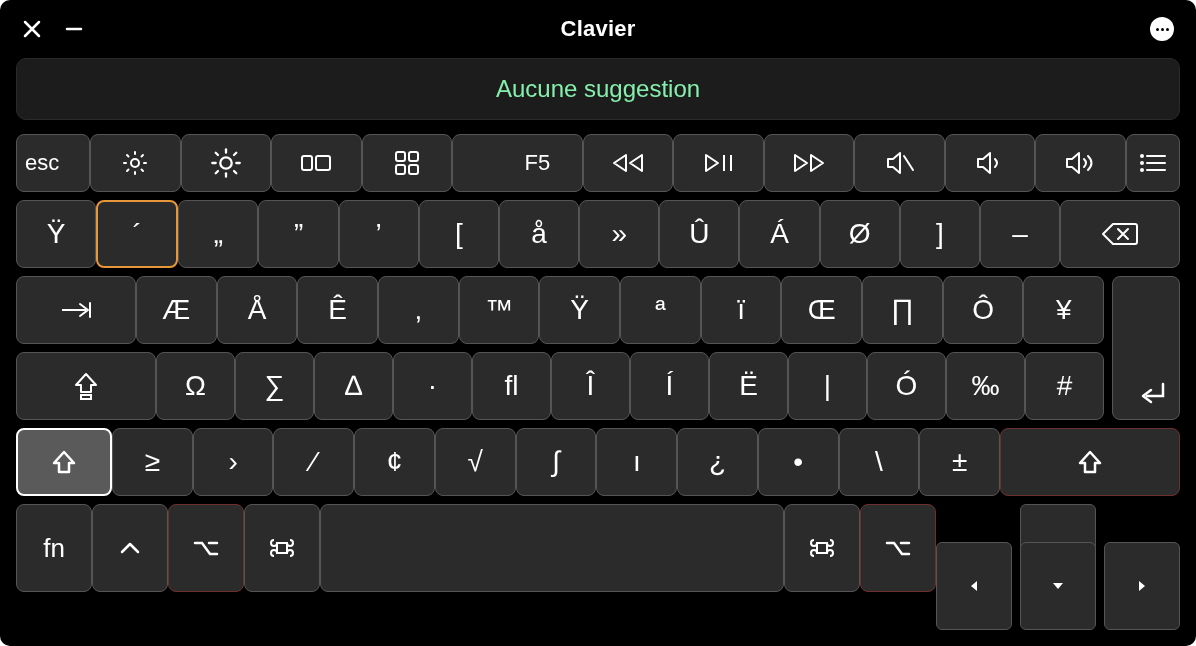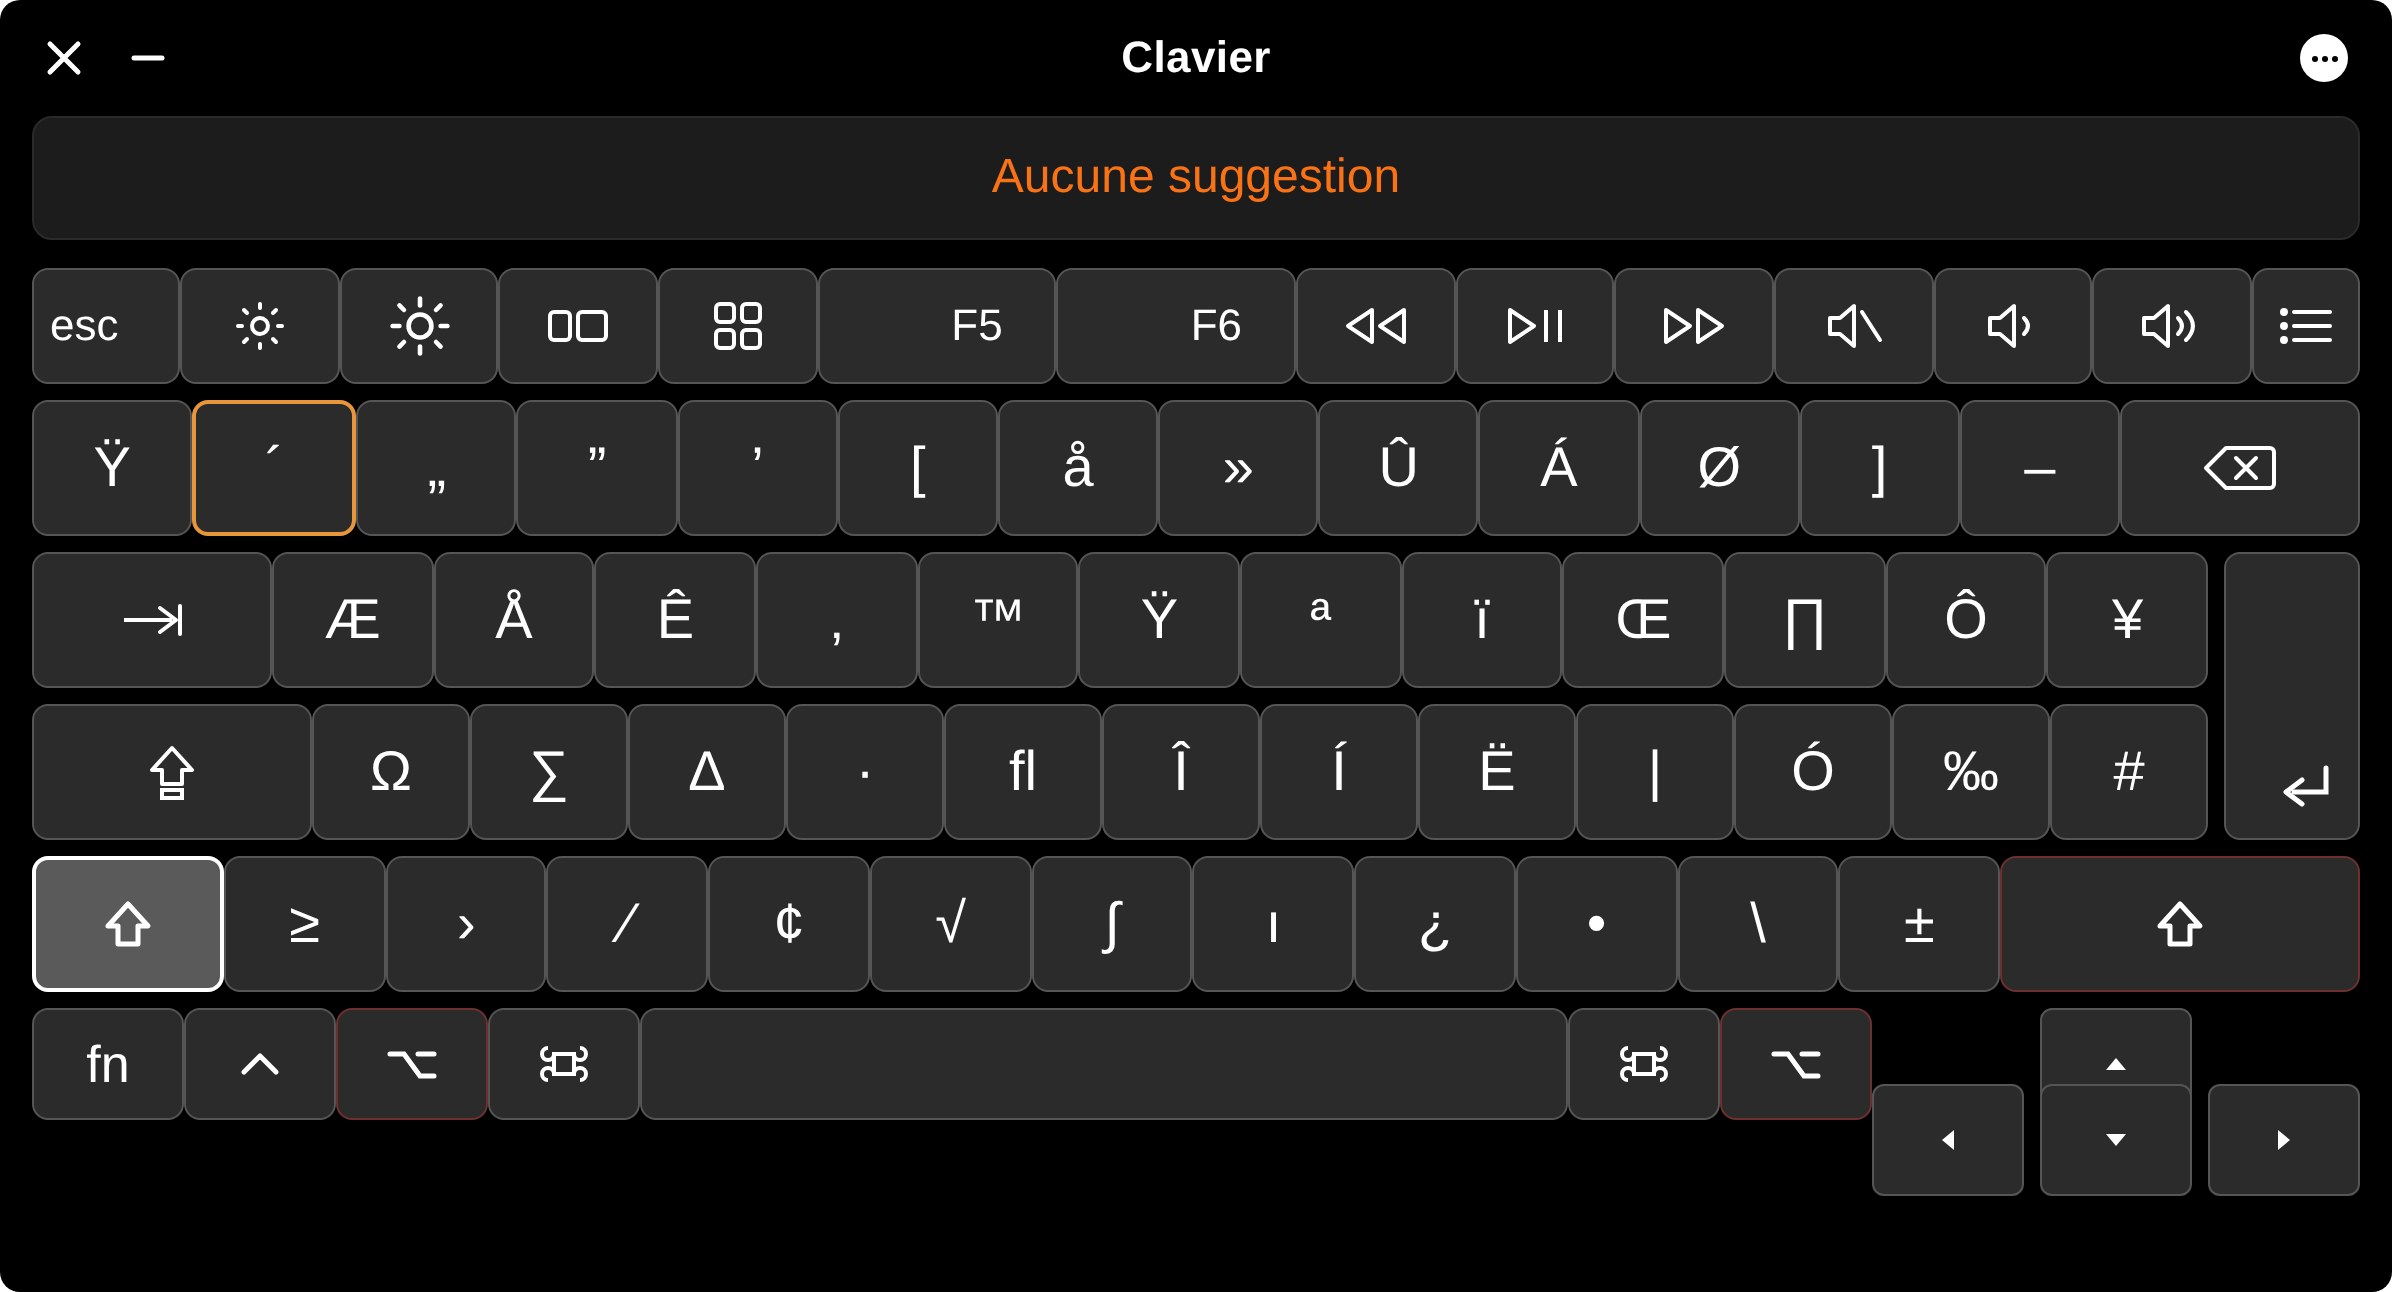--- a/index.html
+++ b/index.html
@@ -57,21 +57,21 @@
     display:flex;align-items:center;justify-content:center;
   }
   .more-btn span { width:3px;height:3px;background:#000;border-radius:50%;margin:0 1px; }
 
   .suggestion {
     height: 62px;
     background: #1c1c1c;
     border: 1px solid #2a2a2a;
     border-radius: 10px;
     display:flex;align-items:center;justify-content:center;
-    color:#f97316;
+    color:#86efac;
     font-size: 24px;
     margin-bottom: 14px;
   }
 
   .rows { display:flex; flex-direction:column; gap:8px; }
   .row { display:flex; gap:0; }
 
   .key {
     background: #2b2b2b;
     border: 1px solid #555;
@@ -116,21 +116,21 @@
   .key.return svg { }
 
   .row.r3 .key { flex: 1 1 0; }
   .row.r3 .key.caps { flex: 0 0 140px; }
 
   .row.r4 .key { flex: 1 1 0; }
   .row.r4 .key.shift-l { flex: 0 0 96px; }
   .row.r4 .key.shift-r { flex: 0 0 180px; }
 
   .row.r5 { height: 68px; align-items:stretch; }
-  .row.r5 .key { height: 56px; }
+  .row.r5 .key { height: 88px; }
   .row.r5 .key.mod { width: 76px; flex: 0 0 76px; }
   .row.r5 .key.fnkey { width: 76px; flex:0 0 76px; font-size:26px; }
   .row.r5 .key.space { flex: 1 1 auto; }
   .arrows {
     display:grid;
     grid-template-columns: 76px 76px 76px;
     grid-template-rows: 30px 30px;
     gap:8px;
     align-content:end;
   }
@@ -223,23 +223,20 @@
               <rect x="3" y="3" width="9" height="9" rx="2"></rect>
               <rect x="16" y="3" width="9" height="9" rx="2"></rect>
               <rect x="3" y="16" width="9" height="9" rx="2"></rect>
               <rect x="16" y="16" width="9" height="9" rx="2"></rect>
             </g>
           </svg>
       </div>
       <div class="key fn small-text">
           <span>F5</span>
         </div>
-      <div class="key fn small-text">
-          <span>F6</span>
-        </div>
       <div class="key fn">
         <svg width="34" height="22" viewBox="0 0 34 22">
             <path d="M15 3 L3 11 L15 19 Z M31 3 L19 11 L31 19 Z" fill="none" stroke="#fff" stroke-width="2" stroke-linejoin="round"></path>
           </svg>
       </div>
       <div class="key fn">
         <svg width="34" height="22" viewBox="0 0 34 22">
             <path d="M4 3 L16 11 L4 19 Z" fill="none" stroke="#fff" stroke-width="2" stroke-linejoin="round"></path>
             <line x1="22" y1="3" x2="22" y2="19" stroke="#fff" stroke-width="2"></line>
             <line x1="29" y1="3" x2="29" y2="19" stroke="#fff" stroke-width="2"></line>

